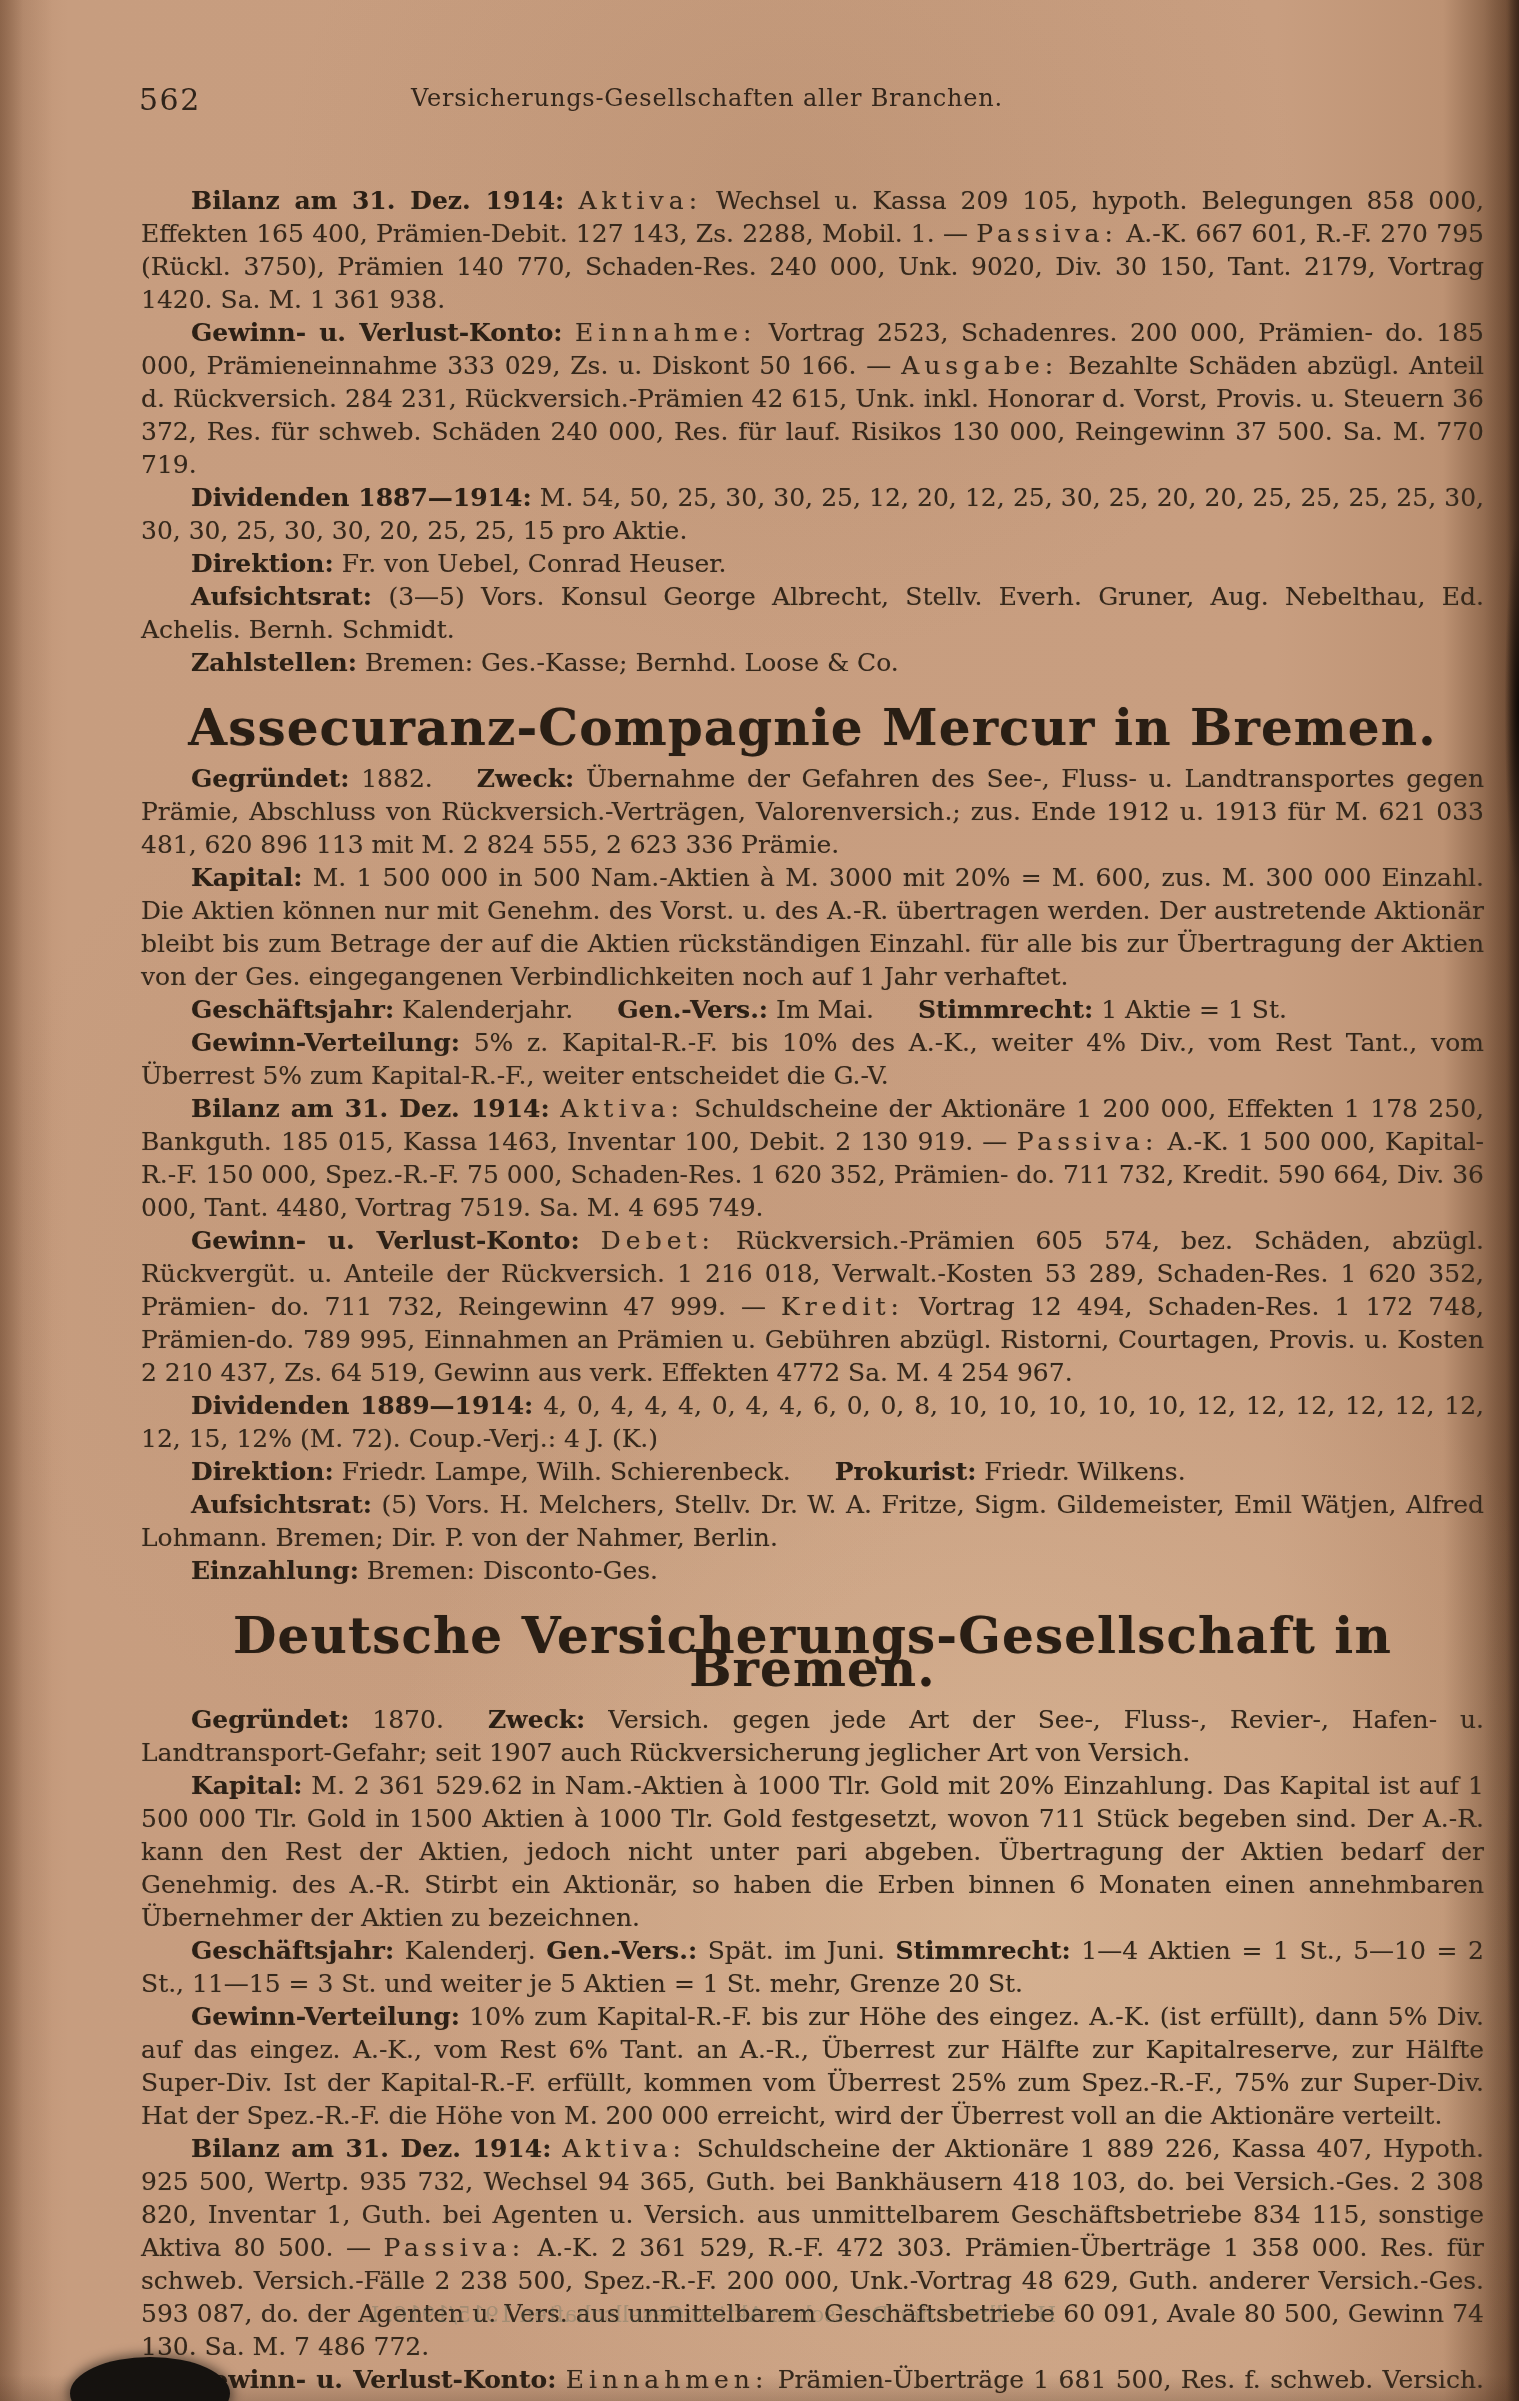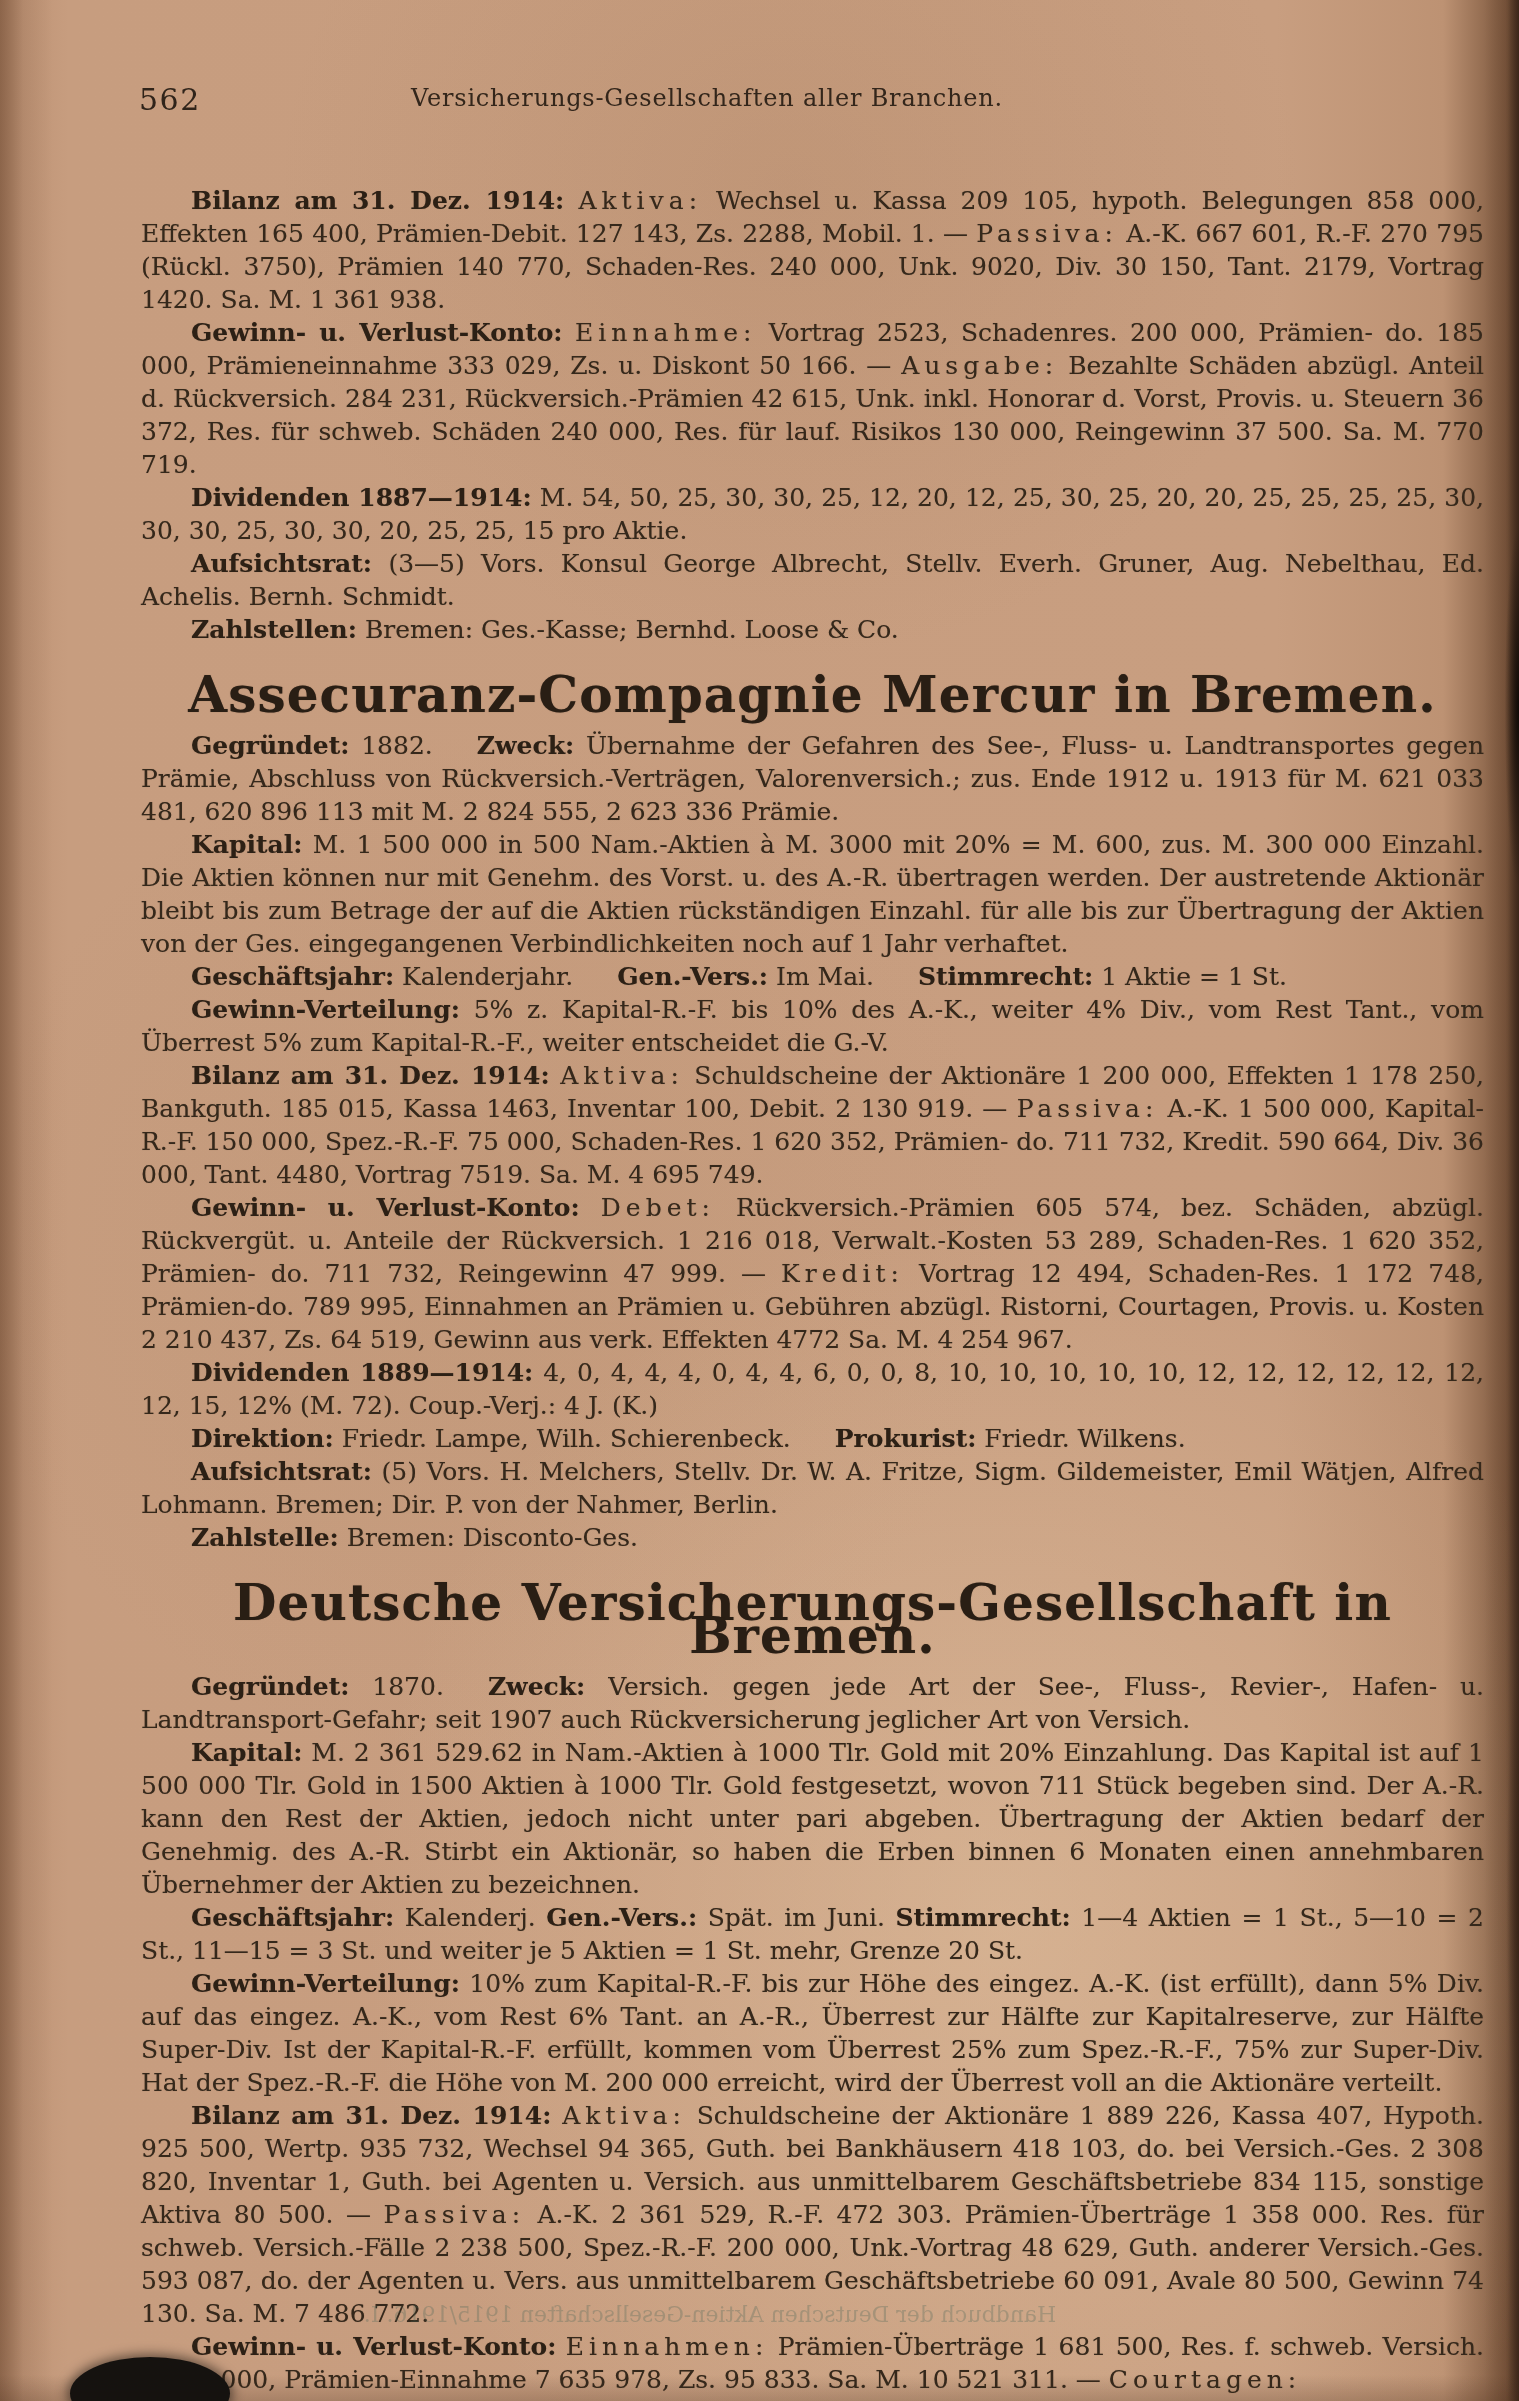--- a/index.html
+++ b/index.html
@@ -87,33 +87,34 @@
 
   <header class="pagehead">
     <span class="pagenum">562</span>
     <span class="runtitle">Versicherungs-Gesellschaften aller Branchen.</span>
   </header>
 
   <main class="content">
       <p class="para"><span class="b">Bilanz am 31. Dez. 1914:</span><span> </span><span class="sp">Aktiva:</span><span> Wechsel u. Kassa 209 105, hypoth. Belegungen 858 000, Effekten 165 400, Prämien-Debit. 127 143, Zs. 2288, Mobil. 1. — </span><span class="sp">Passiva:</span><span> A.-K. 667 601, R.-F. 270 795 (Rückl. 3750), Prämien 140 770, Schaden-Res. 240 000, Unk. 9020, Div. 30 150, Tant. 2179, Vortrag 1420. Sa. M. 1 361 938.</span></p>
       <p class="para"><span class="b">Gewinn- u. Verlust-Konto:</span><span> </span><span class="sp">Einnahme:</span><span> Vortrag 2523, Schadenres. 200 000, Prämien- do. 185 000, Prämieneinnahme 333 029, Zs. u. Diskont 50 166. — </span><span class="sp">Ausgabe:</span><span> Bezahlte Schäden abzügl. Anteil d. Rückversich. 284 231, Rückversich.-Prämien 42 615, Unk. inkl. Honorar d. Vorst, Provis. u. Steuern 36 372, Res. für schweb. Schäden 240 000, Res. für lauf. Risikos 130 000, Reingewinn 37 500. Sa. M. 770 719.</span></p>
       <p class="para"><span class="b">Dividenden 1887—1914:</span><span> M. 54, 50, 25, 30, 30, 25, 12, 20, 12, 25, 30, 25, 20, 20, 25, 25, 25, 25, 30, 30, 30, 25, 30, 30, 20, 25, 25, 15 pro Aktie.</span></p>
+      <p class="para"><span class="b">Direktion:</span><span> Fr. von Uebel, Conrad Heuser.</span></p>
       <p class="para"><span class="b">Aufsichtsrat:</span><span> (3—5) Vors. Konsul George Albrecht, Stellv. Everh. Gruner, Aug. Nebelthau, Ed. Achelis. Bernh. Schmidt.</span></p>
       <p class="para"><span class="b">Zahlstellen:</span><span> Bremen: Ges.-Kasse; Bernhd. Loose &amp; Co.</span></p>
       <h2 class="company-heading">Assecuranz-Compagnie Mercur in Bremen.</h2>
       <p class="para"><span class="b">Gegründet:</span><span> 1882.</span><span class="gap"></span><span class="b">Zweck:</span><span> Übernahme der Gefahren des See-, Fluss- u. Landtransportes gegen Prämie, Abschluss von Rückversich.-Verträgen, Valorenversich.; zus. Ende 1912 u. 1913 für M. 621 033 481, 620 896 113 mit M. 2 824 555, 2 623 336 Prämie.</span></p>
       <p class="para"><span class="b">Kapital:</span><span> M. 1 500 000 in 500 Nam.-Aktien à M. 3000 mit 20% = M. 600, zus. M. 300 000 Einzahl. Die Aktien können nur mit Genehm. des Vorst. u. des A.-R. übertragen werden. Der austretende Aktionär bleibt bis zum Betrage der auf die Aktien rückständigen Einzahl. für alle bis zur Übertragung der Aktien von der Ges. eingegangenen Verbindlichkeiten noch auf 1 Jahr verhaftet.</span></p>
       <p class="para"><span class="b">Geschäftsjahr:</span><span> Kalenderjahr.</span><span class="gap"></span><span class="b">Gen.-Vers.:</span><span> Im Mai.</span><span class="gap"></span><span class="b">Stimmrecht:</span><span> 1 Aktie = 1 St.</span></p>
       <p class="para"><span class="b">Gewinn-Verteilung:</span><span> 5% z. Kapital-R.-F. bis 10% des A.-K., weiter 4% Div., vom Rest Tant., vom Überrest 5% zum Kapital-R.-F., weiter entscheidet die G.-V.</span></p>
       <p class="para"><span class="b">Bilanz am 31. Dez. 1914:</span><span> </span><span class="sp">Aktiva:</span><span> Schuldscheine der Aktionäre 1 200 000, Effekten 1 178 250, Bankguth. 185 015, Kassa 1463, Inventar 100, Debit. 2 130 919. — </span><span class="sp">Passiva:</span><span> A.-K. 1 500 000, Kapital-R.-F. 150 000, Spez.-R.-F. 75 000, Schaden-Res. 1 620 352, Prämien- do. 711 732, Kredit. 590 664, Div. 36 000, Tant. 4480, Vortrag 7519. Sa. M. 4 695 749.</span></p>
       <p class="para"><span class="b">Gewinn- u. Verlust-Konto:</span><span> </span><span class="sp">Debet:</span><span> Rückversich.-Prämien 605 574, bez. Schäden, abzügl. Rückvergüt. u. Anteile der Rückversich. 1 216 018, Verwalt.-Kosten 53 289, Schaden-Res. 1 620 352, Prämien- do. 711 732, Reingewinn 47 999. — </span><span class="sp">Kredit:</span><span> Vortrag 12 494, Schaden-Res. 1 172 748, Prämien-do. 789 995, Einnahmen an Prämien u. Gebühren abzügl. Ristorni, Courtagen, Provis. u. Kosten 2 210 437, Zs. 64 519, Gewinn aus verk. Effekten 4772 Sa. M. 4 254 967.</span></p>
       <p class="para"><span class="b">Dividenden 1889—1914:</span><span> 4, 0, 4, 4, 4, 0, 4, 4, 6, 0, 0, 8, 10, 10, 10, 10, 10, 12, 12, 12, 12, 12, 12, 12, 15, 12% (M. 72). Coup.-Verj.: 4 J. (K.)</span></p>
       <p class="para"><span class="b">Direktion:</span><span> Friedr. Lampe, Wilh. Schierenbeck.</span><span class="gap"></span><span class="b">Prokurist:</span><span> Friedr. Wilkens.</span></p>
       <p class="para"><span class="b">Aufsichtsrat:</span><span> (5) Vors. H. Melchers, Stellv. Dr. W. A. Fritze, Sigm. Gildemeister, Emil Wätjen, Alfred Lohmann. Bremen; Dir. P. von der Nahmer, Berlin.</span></p>
-      <p class="para"><span class="b">Zahlstelle:</span><span> Bremen: Disconto-Ges.</span></p>
+      <p class="para"><span class="b">Einzahlung:</span><span> Bremen: Disconto-Ges.</span></p>
       <h2 class="company-heading">Deutsche Versicherungs-Gesellschaft in Bremen.</h2>
       <p class="para"><span class="b">Gegründet:</span><span> 1870.</span><span class="gap"></span><span class="b">Zweck:</span><span> Versich. gegen jede Art der See-, Fluss-, Revier-, Hafen- u. Landtransport-Gefahr; seit 1907 auch Rückversicherung jeglicher Art von Versich.</span></p>
       <p class="para"><span class="b">Kapital:</span><span> M. 2 361 529.62 in Nam.-Aktien à 1000 Tlr. Gold mit 20% Einzahlung. Das Kapital ist auf 1 500 000 Tlr. Gold in 1500 Aktien à 1000 Tlr. Gold festgesetzt, wovon 711 Stück begeben sind. Der A.-R. kann den Rest der Aktien, jedoch nicht unter pari abgeben. Übertragung der Aktien bedarf der Genehmig. des A.-R. Stirbt ein Aktionär, so haben die Erben binnen 6 Monaten einen annehmbaren Übernehmer der Aktien zu bezeichnen.</span></p>
       <p class="para"><span class="b">Geschäftsjahr:</span><span> Kalenderj. </span><span class="b">Gen.-Vers.:</span><span> Spät. im Juni. </span><span class="b">Stimmrecht:</span><span> 1—4 Aktien = 1 St., 5—10 = 2 St., 11—15 = 3 St. und weiter je 5 Aktien = 1 St. mehr, Grenze 20 St.</span></p>
       <p class="para"><span class="b">Gewinn-Verteilung:</span><span> 10% zum Kapital-R.-F. bis zur Höhe des eingez. A.-K. (ist erfüllt), dann 5% Div. auf das eingez. A.-K., vom Rest 6% Tant. an A.-R., Überrest zur Hälfte zur Kapitalreserve, zur Hälfte Super-Div. Ist der Kapital-R.-F. erfüllt, kommen vom Überrest 25% zum Spez.-R.-F., 75% zur Super-Div. Hat der Spez.-R.-F. die Höhe von M. 200 000 erreicht, wird der Überrest voll an die Aktionäre verteilt.</span></p>
       <p class="para"><span class="b">Bilanz am 31. Dez. 1914:</span><span> </span><span class="sp">Aktiva:</span><span> Schuldscheine der Aktionäre 1 889 226, Kassa 407, Hypoth. 925 500, Wertp. 935 732, Wechsel 94 365, Guth. bei Bankhäusern 418 103, do. bei Versich.-Ges. 2 308 820, Inventar 1, Guth. bei Agenten u. Versich. aus unmittelbarem Geschäftsbetriebe 834 115, sonstige Aktiva 80 500. — </span><span class="sp">Passiva:</span><span> A.-K. 2 361 529, R.-F. 472 303. Prämien-Überträge 1 358 000. Res. für schweb. Versich.-Fälle 2 238 500, Spez.-R.-F. 200 000, Unk.-Vortrag 48 629, Guth. anderer Versich.-Ges. 593 087, do. der Agenten u. Vers. aus unmittelbarem Geschäftsbetriebe 60 091, Avale 80 500, Gewinn 74 130. Sa. M. 7 486 772.</span></p>
       <p class="para"><span class="b">Gewinn- u. Verlust-Konto:</span><span> </span><span class="sp">Einnahmen:</span><span> Prämien-Überträge 1 681 500, Res. f. schweb. Versich. 1 108 000, Prämien-Einnahme 7 635 978, Zs. 95 833. Sa. M. 10 521 311. — </span><span class="sp">Courtagen:</span></p>
     </main>
 
   <div class="showthrough">Handbuch der Deutschen Aktien-Gesellschaften 1915/1916. I.</div>

